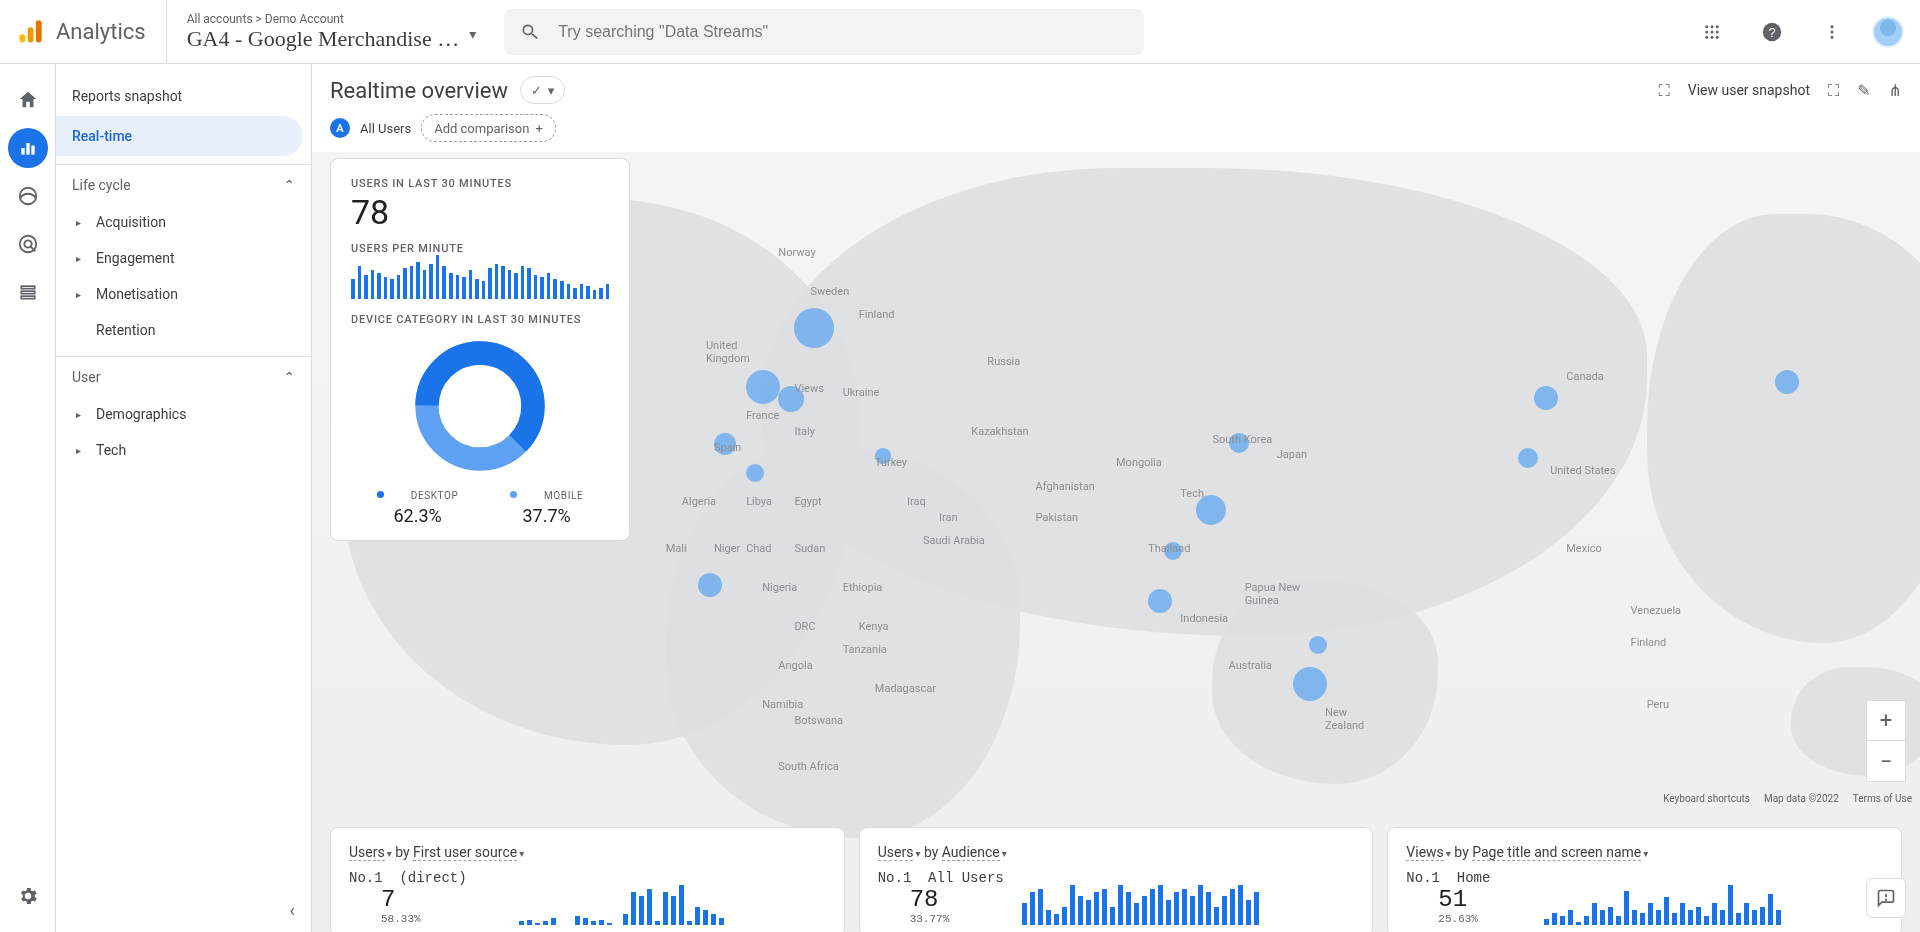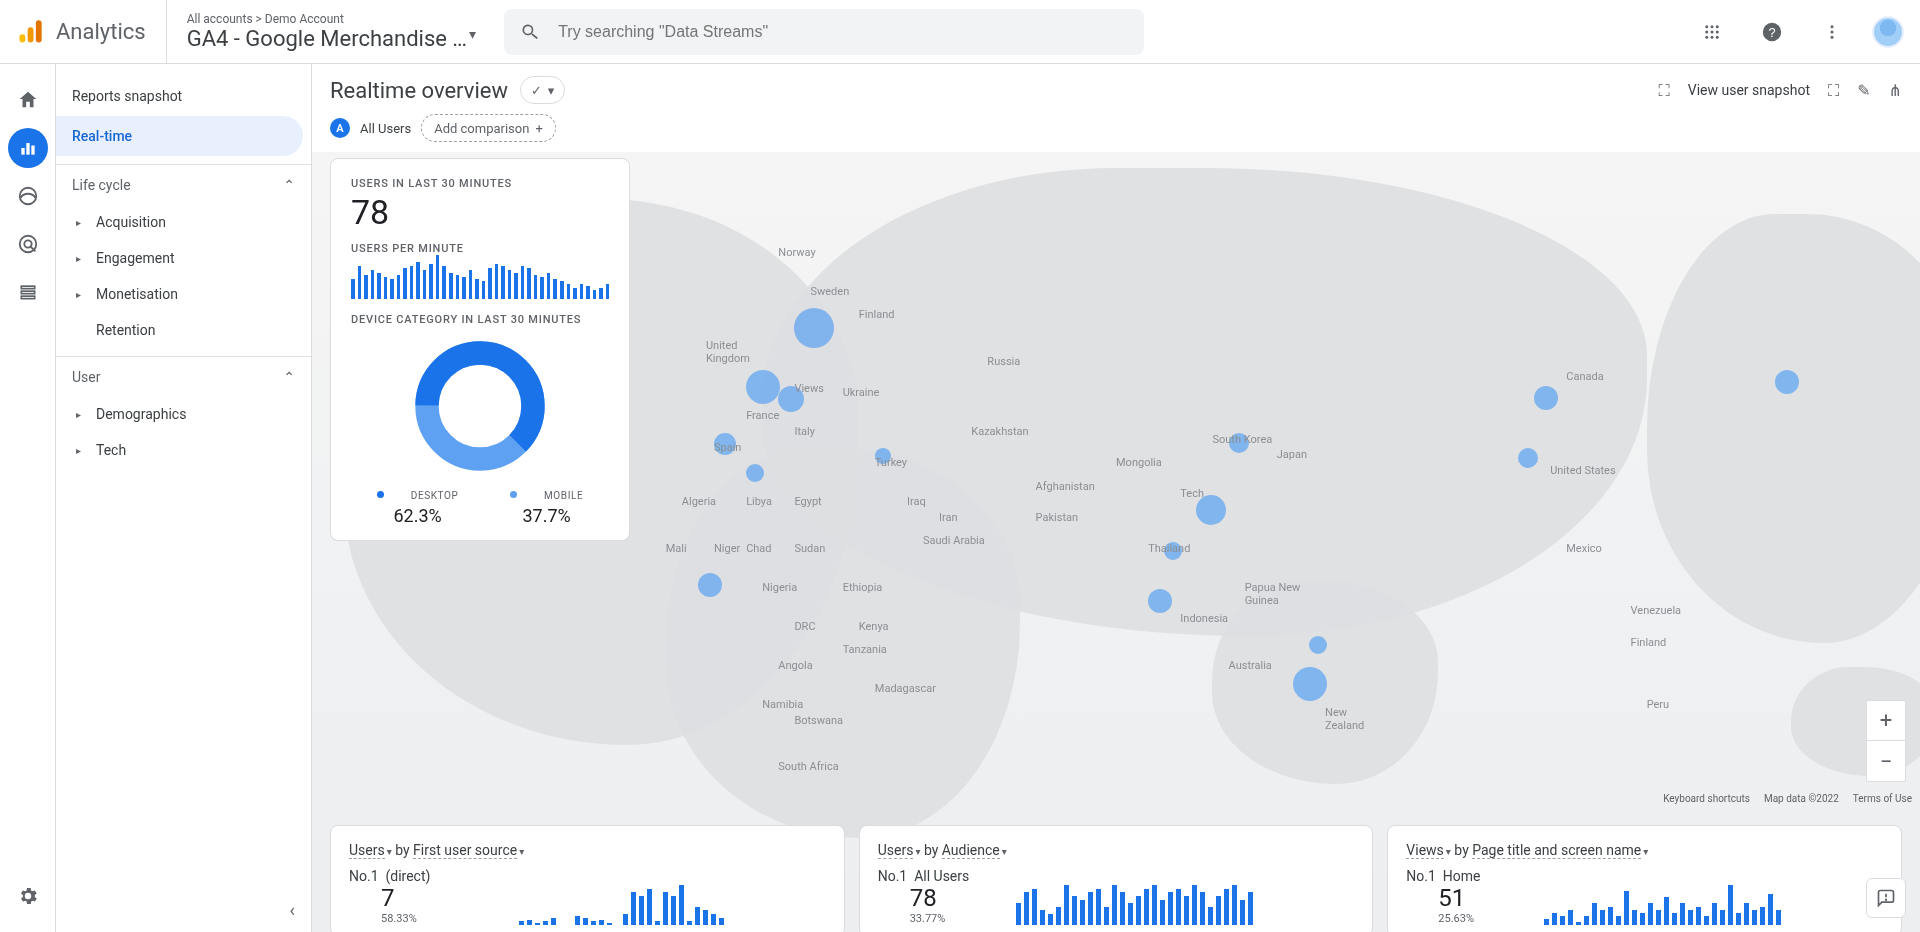--- a/index.html
+++ b/index.html
@@ -4,21 +4,21 @@
 <style>
 * { box-sizing: border-box; margin: 0; padding: 0; }
 body { font-family: 'Google Sans', Roboto, Arial, sans-serif; background: #fff; color: #202124; overflow: hidden; }
 .app { display: flex; flex-direction: column; height: 100vh; }
 .topbar { display: flex; align-items: center; height: 64px; padding: 0 16px; border-bottom: 1px solid #dadce0; background: #fff; }
 .logo-block { display: flex; align-items: center; gap: 12px; padding-right: 20px; border-right: 1px solid #dadce0; height: 100%; }
 .ga-logo { width: 28px; height: 28px; }
 .logo-text { font-size: 22px; color: #5f6368; }
 .property-block { display: flex; flex-direction: column; margin-left: 20px; cursor: pointer; }
 .bc { font-size: 12px; color: #5f6368; }
-.prop-row { display: flex; gap: 2px; }
+.prop-row { display: flex; gap: 10px; font-family: Liberation Serif, serif; }
 .prop-name { font-size: 22px; color: #3c4043; max-width: 320px; white-space: nowrap; overflow: hidden; text-overflow: ellipsis; }
 .prop-caret { color: #5f6368; font-size: 14px; }
 .search { display: flex; align-items: center; background: #f1f3f4; border-radius: 8px; height: 46px; width: 640px; margin-left: 28px; padding: 0 16px; gap: 18px; }
 .search svg { fill: #5f6368; }
 .search input { border: none; background: transparent; font-size: 16px; flex: 1; outline: none; color: #5f6368; }
 .top-right { margin-left: auto; display: flex; align-items: center; gap: 20px; }
 .icon-btn { width: 40px; height: 40px; border-radius: 50%; display: flex; align-items: center; justify-content: center; cursor: pointer; color: #5f6368; }
 .avatar { width: 32px; height: 32px; border-radius: 50%; background: radial-gradient(circle at 50% 35%, #7eb8f0 35%, #a1cff8 36%); border: 2px solid #e8f0fe; }
 .body { display: flex; flex: 1; min-height: 0; }
 .rail { width: 56px; background: #fff; border-right: 1px solid #dadce0; display: flex; flex-direction: column; align-items: center; padding-top: 16px; gap: 8px; }
@@ -62,21 +62,21 @@
 .legend-dot { display: inline-block; width: 7px; height: 7px; border-radius: 50%; margin-right: 5px; vertical-align: middle; }
 .legend-lbl { font-size: 10px; letter-spacing: .6px; color: #5f6368; padding-left: 22px; }
 .legend-val { font-size: 18px; margin-top: 2px; }
 .bottom-cards { position: absolute; left: 18px; right: 18px; bottom: -4px; display: flex; gap: 14px; }
 .bc-card { flex: 1; background: #fff; border: 1px solid #dadce0; border-radius: 8px; padding: 16px 18px 10px; }
 .bc-title { font-size: 14px; color: #3c4043; margin-bottom: 10px; }
 .bc-title .met { border-bottom: 1px dashed #9aa0a6; }
 .bc-title .dim { border-bottom: 1px dashed #9aa0a6; }
 .bc-title .car { font-size: 10px; color: #5f6368; margin-left: 2px; }
 .bc-row { display: flex; align-items: flex-end; gap: 18px; }
-.bc-stats { min-width: 120px; }
+.bc-stats { min-width: 120px; font-family: Liberation Mono, monospace; }
 .bc-rank { font-size: 14px; color: #3c4043; }
 .bc-val { font-size: 24px; margin-left: 32px; }
 .bc-pct { font-size: 11px; color: #5f6368; margin-left: 32px; }
 .mini-spark { display: flex; align-items: flex-end; gap: 3px; height: 40px; flex: 1; }
 .mini-spark div { width: 5px; background: #1a73e8; }
 .feedback { position: absolute; right: 14px; bottom: 14px; width: 40px; height: 40px; border: 1px solid #dadce0; border-radius: 6px; background: #fff; display: flex; align-items: center; justify-content: center; color: #5f6368; cursor: pointer; z-index: 20; }
 </style>
 </head>
 <body>
 

